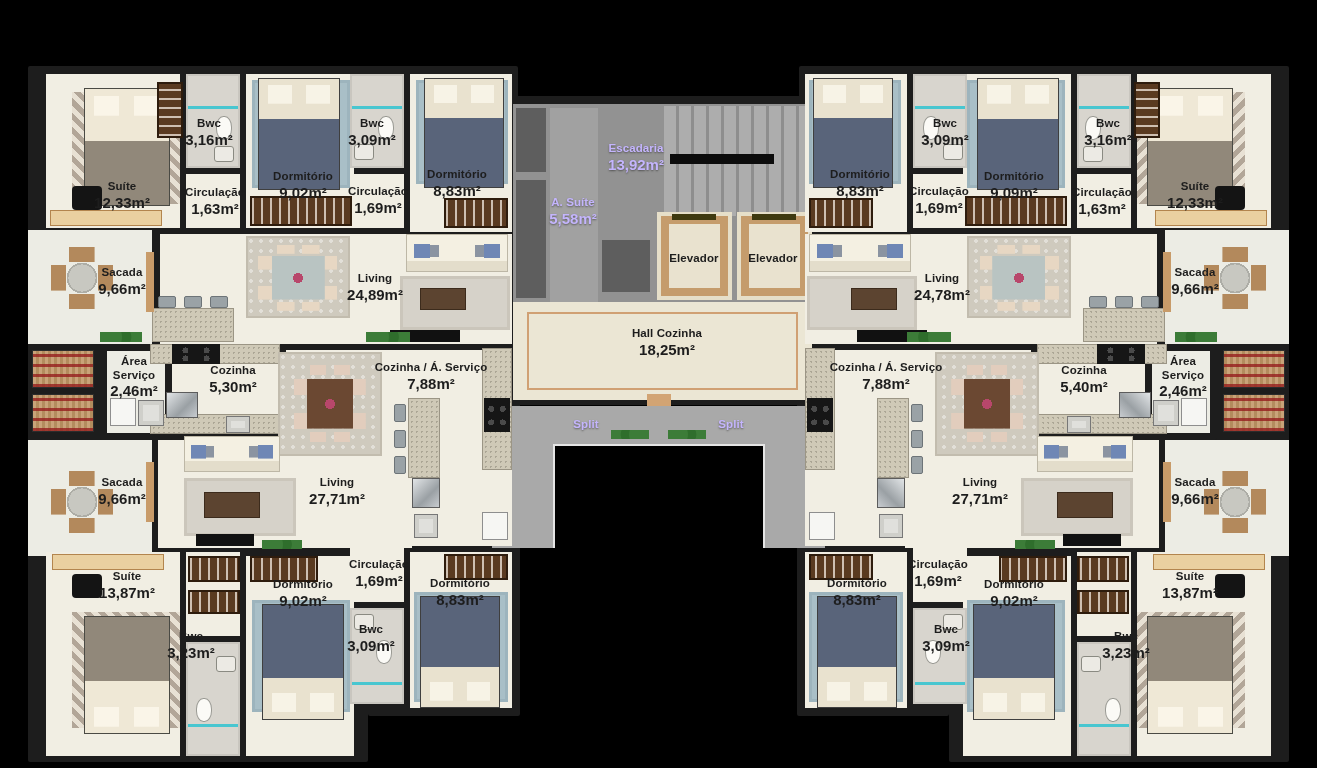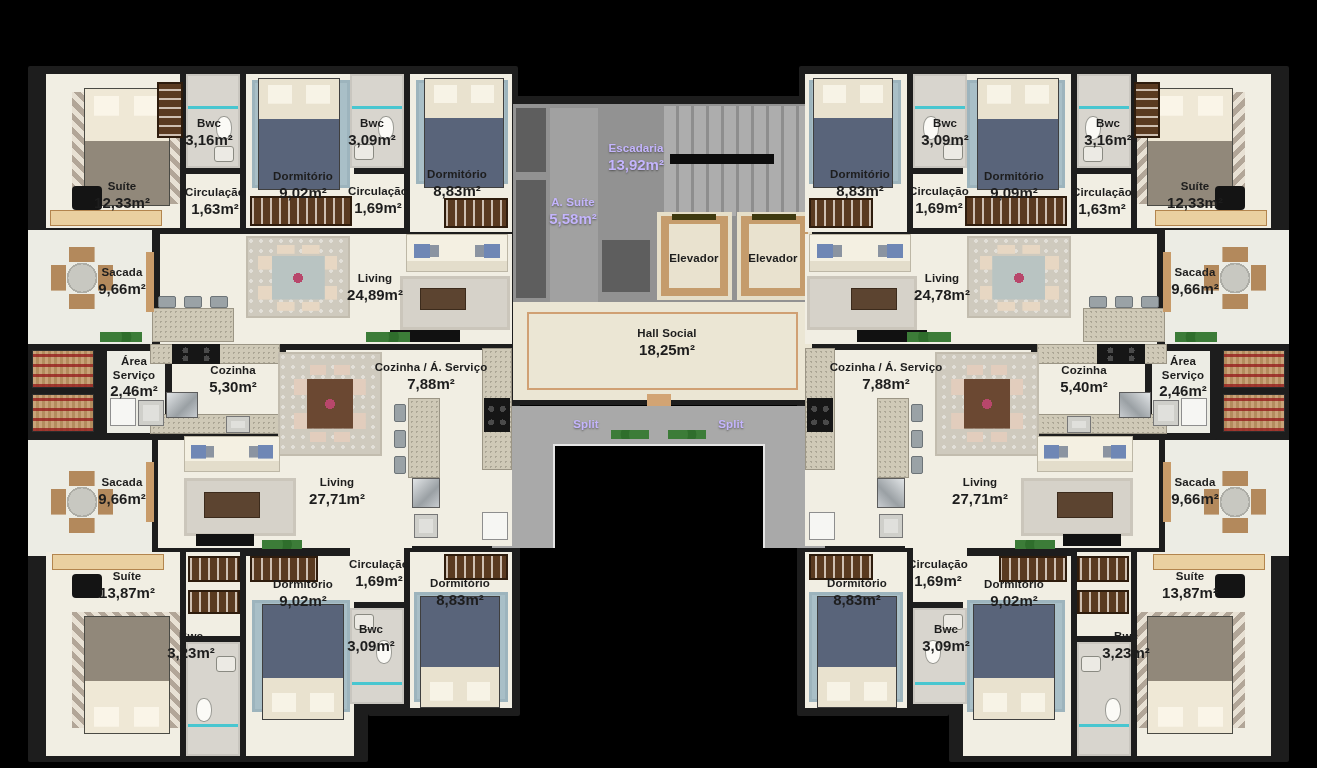--- a/index.html
+++ b/index.html
@@ -507,21 +507,21 @@
       <span class="nm">A. Suíte</span>
       <span class="ar">5,58m²</span>
     </div>
     <div class="lbl dark" style="left: 694px; top: 259px;">
       <span class="nm">Elevador</span>
     </div>
     <div class="lbl dark" style="left: 773px; top: 259px;">
       <span class="nm">Elevador</span>
     </div>
     <div class="lbl dark" style="left: 667px; top: 343px;">
-      <span class="nm">Hall Social</span>
+      <span class="nm">Hall Cozinha</span>
       <span class="ar">18,25m²</span>
     </div>
     <div class="lbl white" style="left: 586px; top: 425px;">
       <span class="nm">Split</span>
     </div>
     <div class="lbl white" style="left: 731px; top: 425px;">
       <span class="nm">Split</span>
     </div>
   </div>
 

